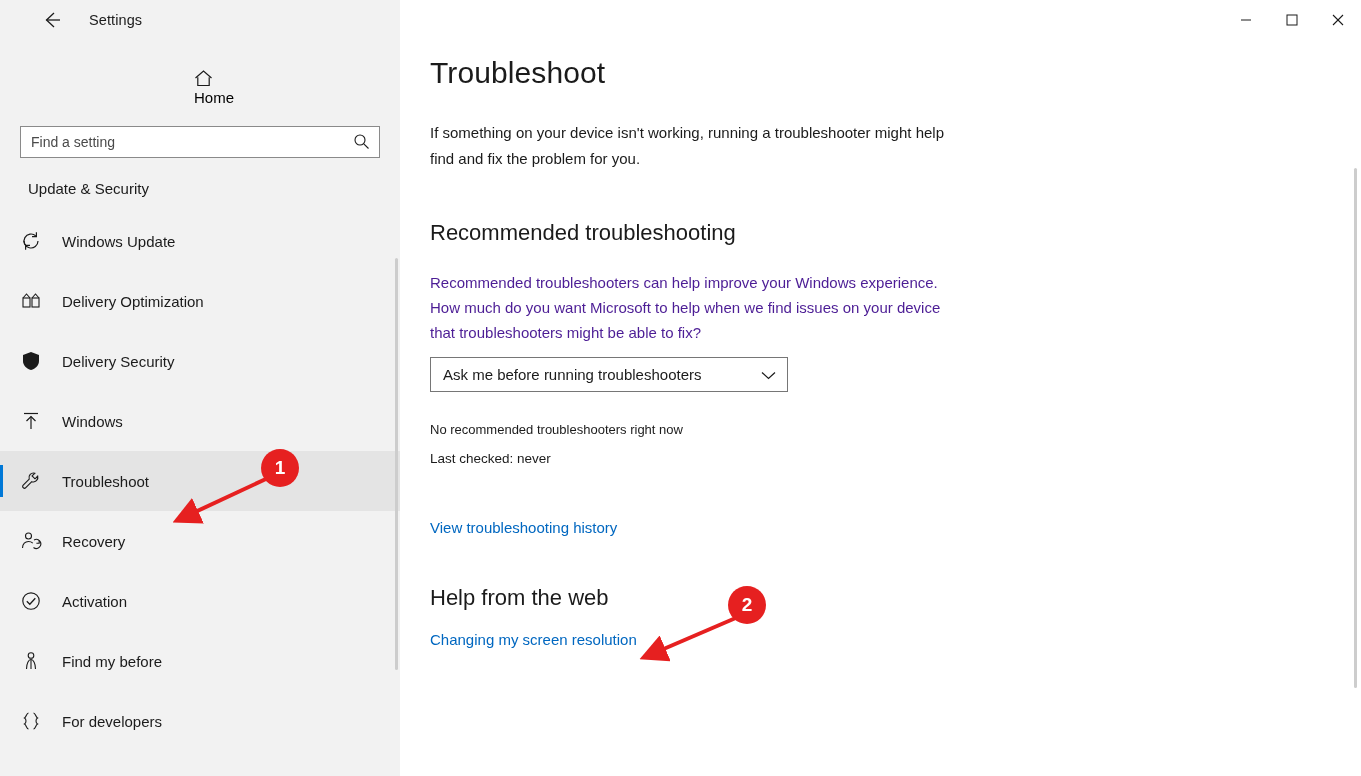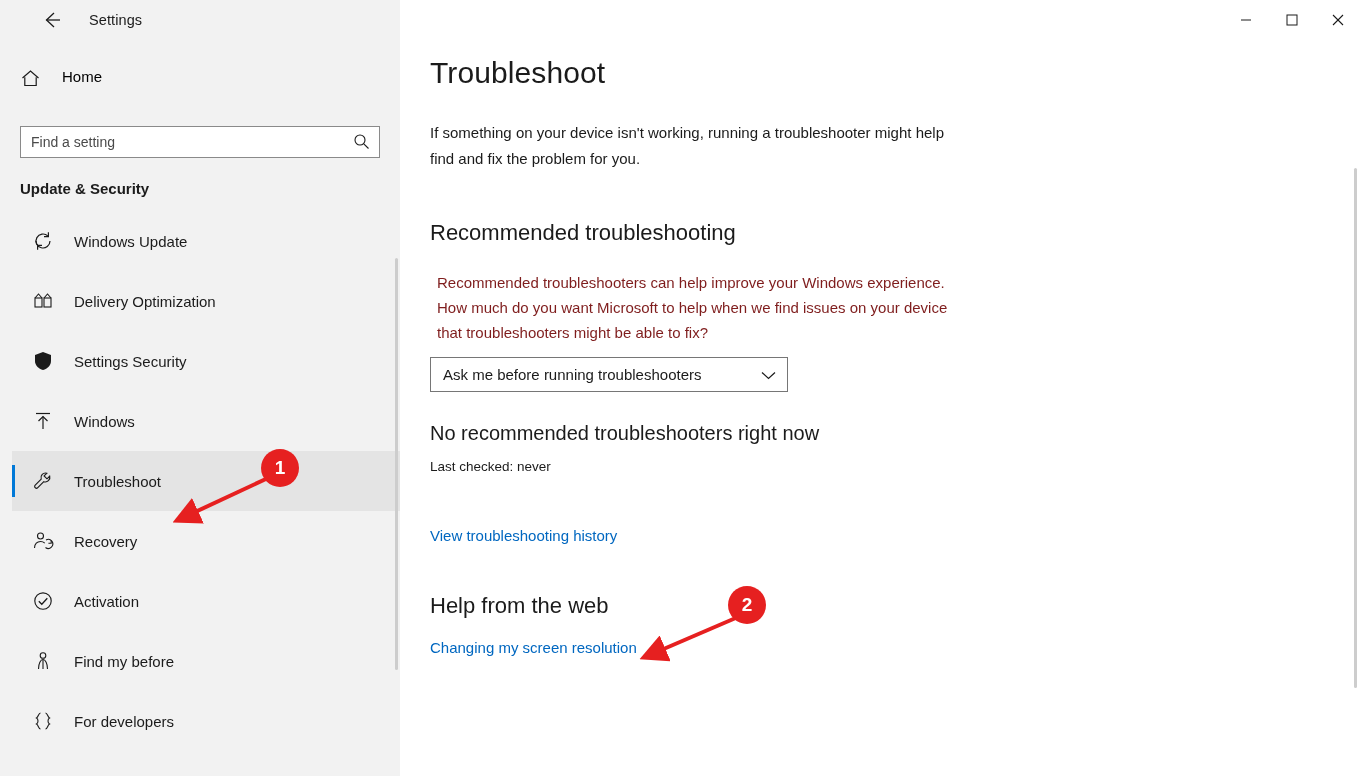--- a/index.html
+++ b/index.html
@@ -55,25 +55,26 @@
   
   .sidebar {
     position: absolute;
     top: 0; left: 0;
     width: 400px; height: 776px;
     background: #f2f2f2;
     padding-top: 40px;
   }
   .nav-home {
     display: flex;
-    align-items: flex-start;
+    align-items: center;
     height: 42px;
     padding-left: 20px;
     margin-top: 28px;
     cursor: pointer;
+    flex-direction: column;
   }
   .nav-home .ico { width: 34px; display: flex; align-items: center; }
   .nav-home .lbl { font-size: 15px; margin-left: 8px; }
 
   .search-wrap {
     margin: 16px 20px 0 20px;
     position: relative;
     height: 32px;
   }
   .search-input {
@@ -89,27 +90,27 @@
   }
   .search-input::placeholder { color: #4a4a4a; }
   .search-icon {
     position: absolute;
     right: 10px; top: 7px;
     pointer-events: none;
   }
 
   .section-title {
     font-size: 15px;
-    font-weight: bold;
-    padding: 0 0 0 20px;
+    font-weight: normal;
+    padding: 0 0 0 28px;
     margin-top: 22px;
     color: #1b1b1b;
   }
 
-  .nav-list { margin-top: 14px; padding-left: 12px; }
+  .nav-list { margin-top: 14px; }
   .nav-item {
     position: relative;
     display: flex;
     align-items: center;
     height: 60px;
     padding-left: 20px;
     cursor: pointer;
   }
   .nav-item .ico {
     width: 34px;
@@ -169,41 +170,41 @@
   }
   h2.section-head {
     font-size: 22px;
     font-weight: normal;
     margin: 48px 0 0 0;
     color: #1b1b1b;
   }
   p.body-text {
     font-size: 15px;
     line-height: 25px;
-    margin: 24px 0 0 7px;
+    margin: 24px 0 0 0;
     max-width: 535px;
-    color: #7f1d1d;
+    color: #4c1d95;
   }
   .combo {
     margin-top: 12px;
     width: 358px;
     height: 35px;
     border: 1px solid #767676;
     background: #ffffff;
     display: flex;
     align-items: center;
     justify-content: space-between;
     padding: 0 11px 0 12px;
     font-size: 15px;
     cursor: pointer;
     color: #1b1b1b;
     gap: 23px;
   }
   .status-line {
-    font-size: 20px;
+    font-size: 13px;
     margin-top: 30px;
     color: #1b1b1b;
   }
   .sub-line {
     font-size: 13.5px;
     margin-top: 14px;
     color: #1b1b1b;
   }
   .link {
     display: inline-block;
@@ -343,21 +344,21 @@
         </span>
         <span class="lbl">Delivery Optimization</span>
       </div>
 
       <div class="nav-item">
         <span class="ico">
           <svg width="22" height="22" viewBox="0 0 22 22">
             <path d="M11 2 L19 5 V11 C19 15.5 15.4 18.7 11 20 C6.6 18.7 3 15.5 3 11 V5 Z" fill="#1b1b1b"></path>
           </svg>
         </span>
-        <span class="lbl">Settings Security</span>
+        <span class="lbl">Delivery Security</span>
       </div>
 
       <div class="nav-item">
         <span class="ico">
           <svg width="22" height="22" viewBox="0 0 22 22">
             <line x1="4" y1="3.5" x2="18" y2="3.5" stroke="#1b1b1b" stroke-width="1.2"></line>
             <line x1="11" y1="6.5" x2="11" y2="19" stroke="#1b1b1b" stroke-width="1.2"></line>
             <path d="M6.5 11 L11 6.5 L15.5 11" fill="none" stroke="#1b1b1b" stroke-width="1.2"></path>
           </svg>
         </span>

